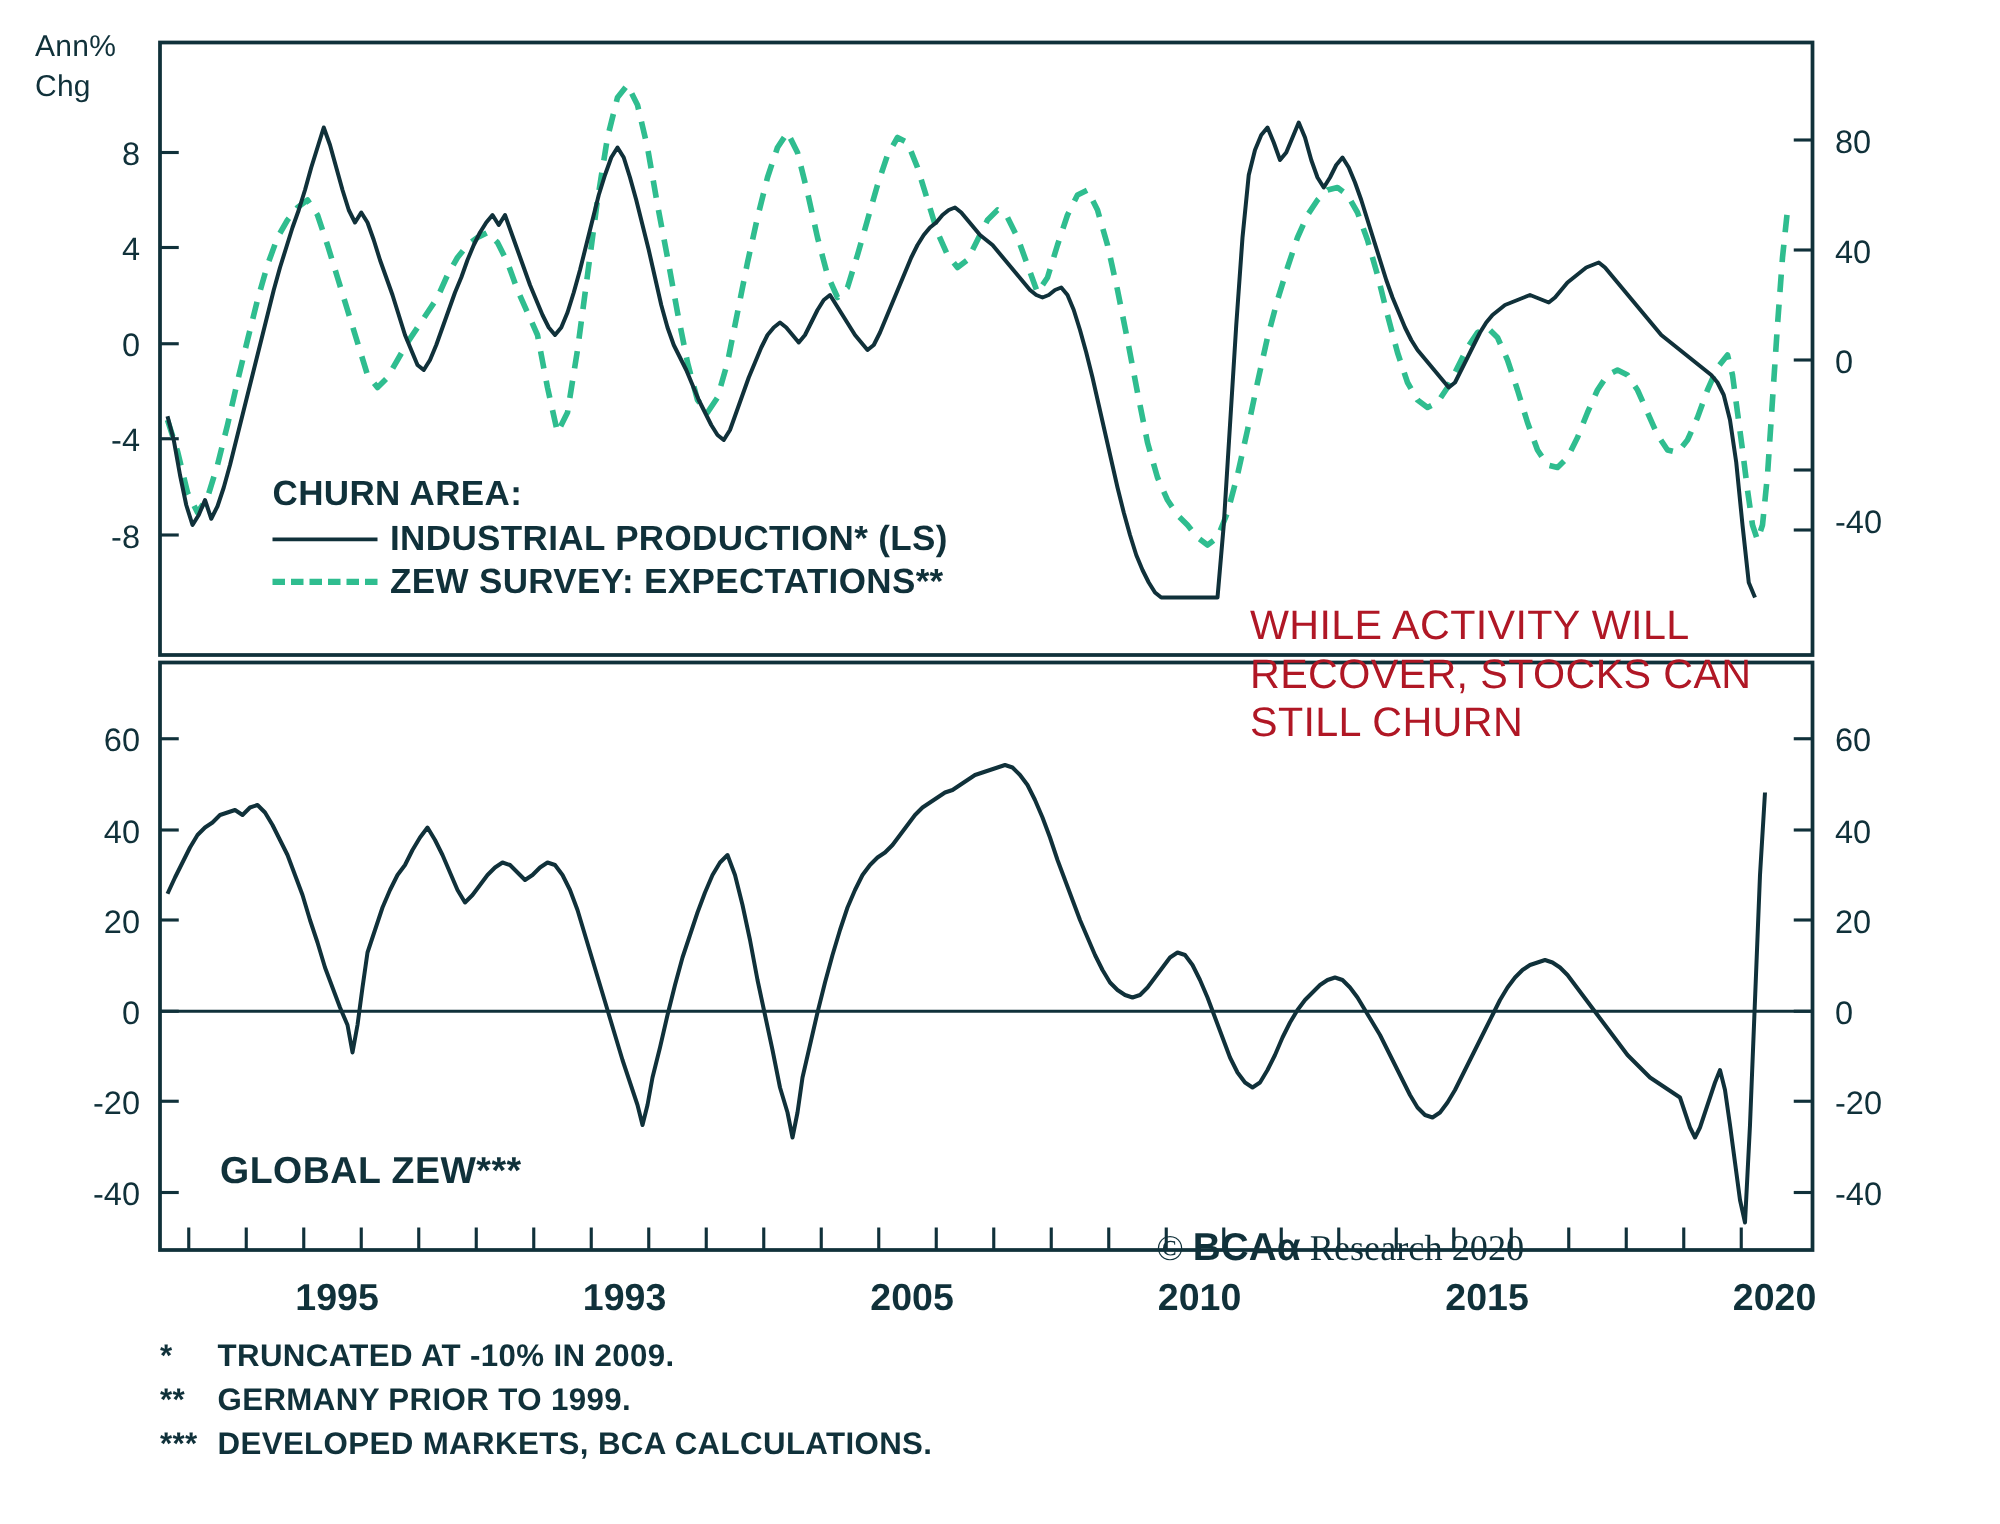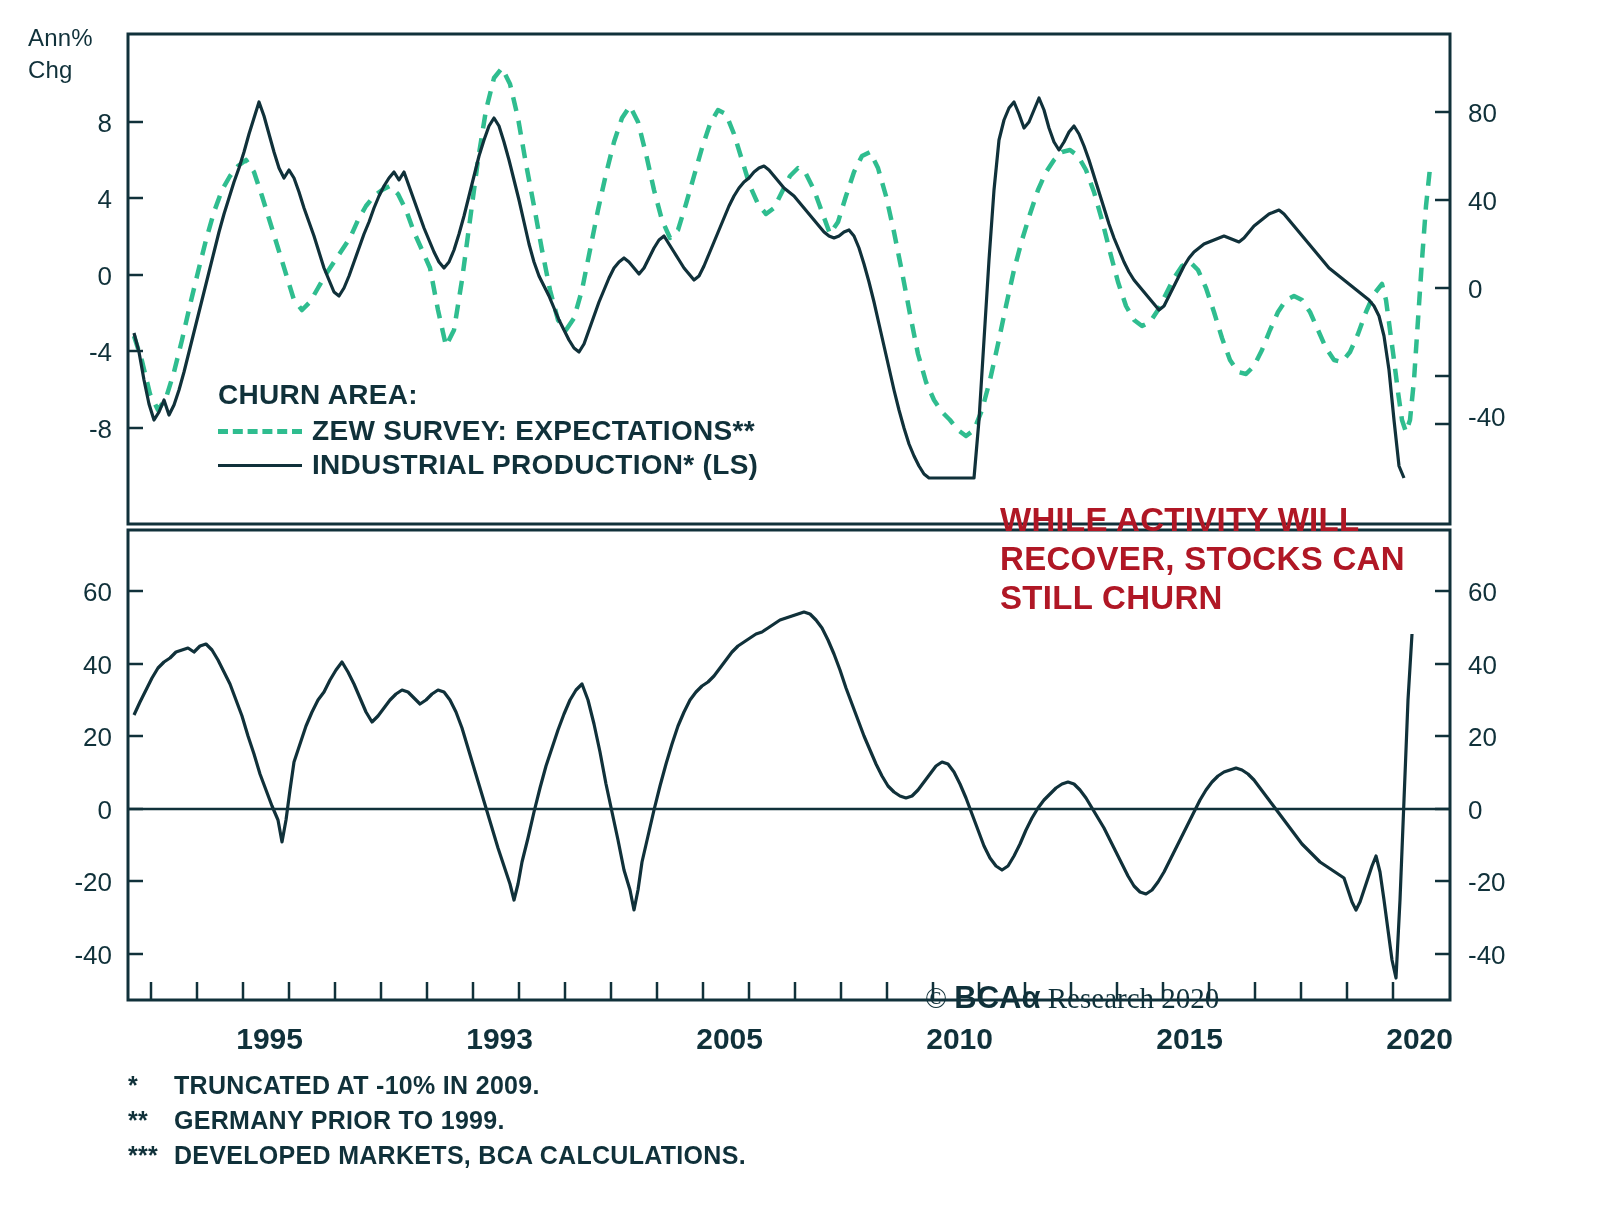--- a/index.html
+++ b/index.html
@@ -90,24 +90,24 @@
     height: 0;
     border-top: 5px dashed #2fbd8f;
   }
   .legend-indent {
     padding-left: 94px;
     white-space: nowrap;
   }
   .headline {
     position: absolute;
     left: 1000px;
-    top: 500px;
+    top: 480px;
     width: 450px;
     font-size: 33px;
-    font-weight: 700;
+    font-weight: 400;
     line-height: 39px;
     color: #b01725;
     letter-spacing: 0.3px;
   }
   .panel-label {
     position: absolute;
     font-size: 30px;
     font-weight: 700;
     color: #10313a;
     letter-spacing: 0.4px;
@@ -243,48 +243,49 @@
 
   <div class="tick-label right" style="left:1468px; top:98px;">80</div>
   <div class="tick-label right" style="left:1468px; top:186px;">40</div>
   <div class="tick-label right" style="left:1468px; top:274px;">0</div>
   <div class="tick-label right" style="left:1468px; top:402px;">-40</div>
 
   <div class="legend">
     <div class="legend-title">CHURN AREA:</div>
     <div class="legend-row">
       <span class="legend-swatch">
+          <span class="solid-line"></span>
+        </span>
+      <span>INDUSTRIAL PRODUCTION* (LS)</span>
+    </div>
+    <div class="legend-row">
+      <span class="legend-swatch">
           <span class="dashed-line"></span>
         </span>
       <span>ZEW SURVEY: EXPECTATIONS**</span>
-    </div>
-    <div class="legend-row">
-      <span class="legend-swatch">
-          <span class="solid-line"></span>
-        </span>
-      <span>INDUSTRIAL PRODUCTION* (LS)</span>
     </div>
   </div>
 
   <div class="headline">WHILE ACTIVITY WILL RECOVER, STOCKS CAN STILL CHURN</div>
 
   <div class="tick-label left" style="left:38px; top:577px; width:74px;">60</div>
   <div class="tick-label left" style="left:38px; top:650px; width:74px;">40</div>
   <div class="tick-label left" style="left:38px; top:722px; width:74px;">20</div>
   <div class="tick-label left" style="left:38px; top:795px; width:74px;">0</div>
   <div class="tick-label left" style="left:38px; top:867px; width:74px;">-20</div>
   <div class="tick-label left" style="left:38px; top:940px; width:74px;">-40</div>
 
   <div class="tick-label right" style="left:1468px; top:577px;">60</div>
   <div class="tick-label right" style="left:1468px; top:650px;">40</div>
   <div class="tick-label right" style="left:1468px; top:722px;">20</div>
   <div class="tick-label right" style="left:1468px; top:795px;">0</div>
   <div class="tick-label right" style="left:1468px; top:867px;">-20</div>
   <div class="tick-label right" style="left:1468px; top:940px;">-40</div>
 
+  <div class="panel-label" style="left:176px; top:920px;">GLOBAL ZEW***</div>
 
   <div class="copyright">
     <span>©</span>
     <span class="bca">BCA</span><span class="bca">α</span>
     <span>Research</span>
     <span>2020</span>
   </div>
 
   <div class="xtick-label" style="left:183px; top:1022px; width:120px;">1995</div>
   <div class="xtick-label" style="left:413px; top:1022px; width:120px;">1993</div>

